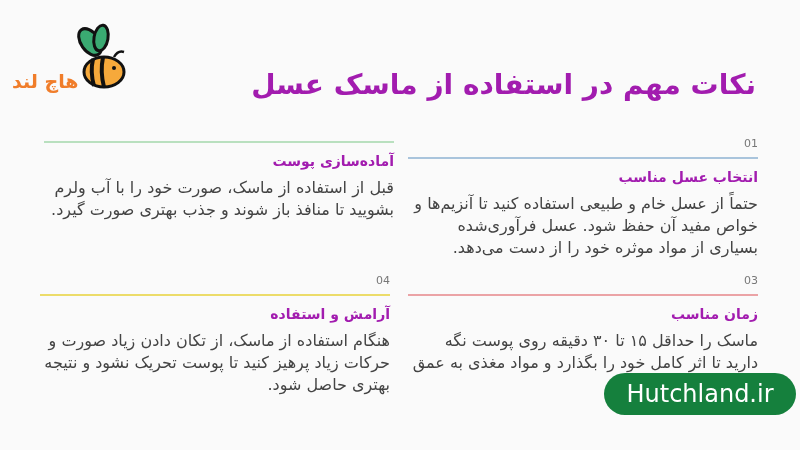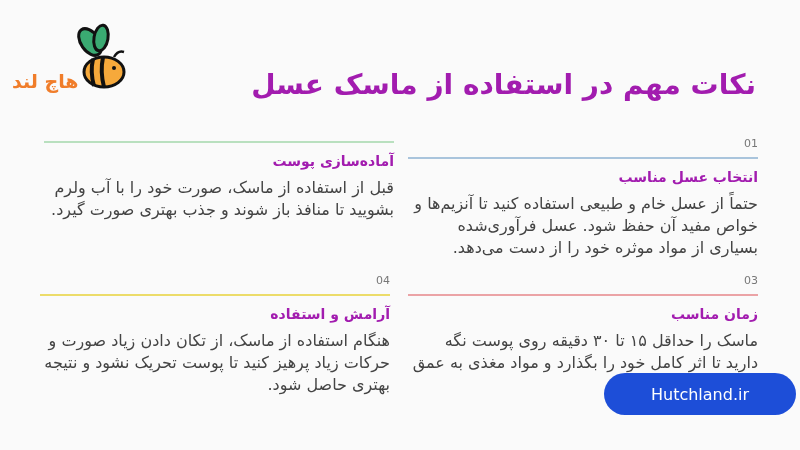--- a/index.html
+++ b/index.html
@@ -40,22 +40,22 @@
       font-size: 16px; color: #444; line-height: 22px;
       margin-top: 8px;
     }
     .c1 { left: 408px; top: 137px; }
     .c2 { left: 44px; top: 137px; }
     .c3 { left: 408px; top: 274px; }
     .c4 { left: 40px; top: 274px; }
     .badge {
       position: absolute; left: 604px; top: 373px;
       width: 192px; height: 42px; border-radius: 21px;
-      background: #1d4ed8; color: #fff;
-      font-size: 16px; display: flex; align-items: center; justify-content: center;
+      background: #15803d; color: #fff;
+      font-size: 24px; display: flex; align-items: center; justify-content: center;
       font-family: "DejaVu Sans", sans-serif;
     }
   </style>
 </head>
 <body>
 
 <div class="page">
 
   <div class="logo">
     <svg width="120" height="70" viewBox="0 0 120 70" style="position:absolute;left:0;top:0">

